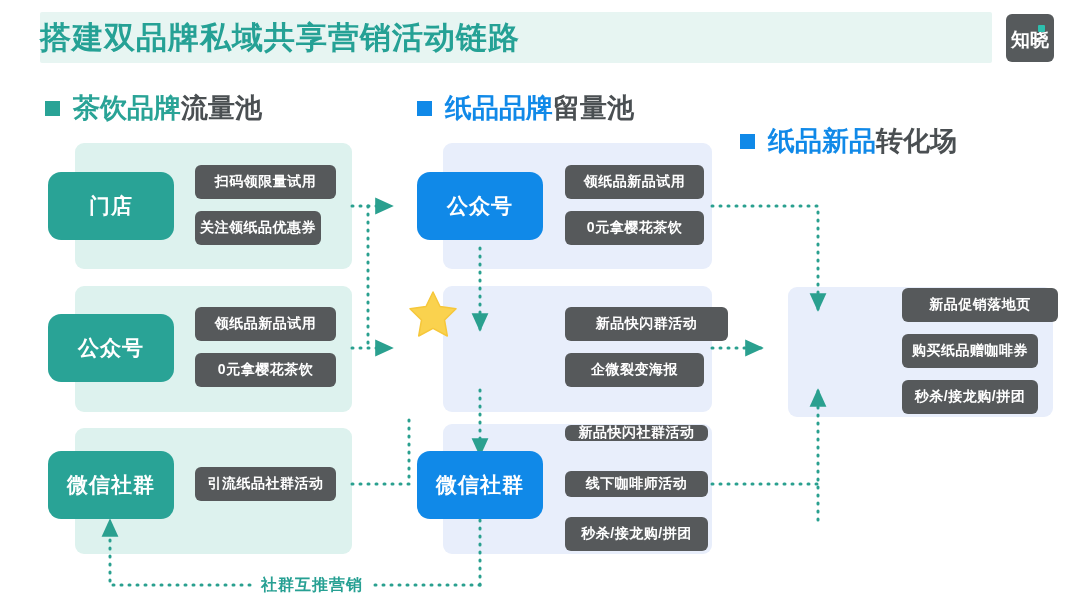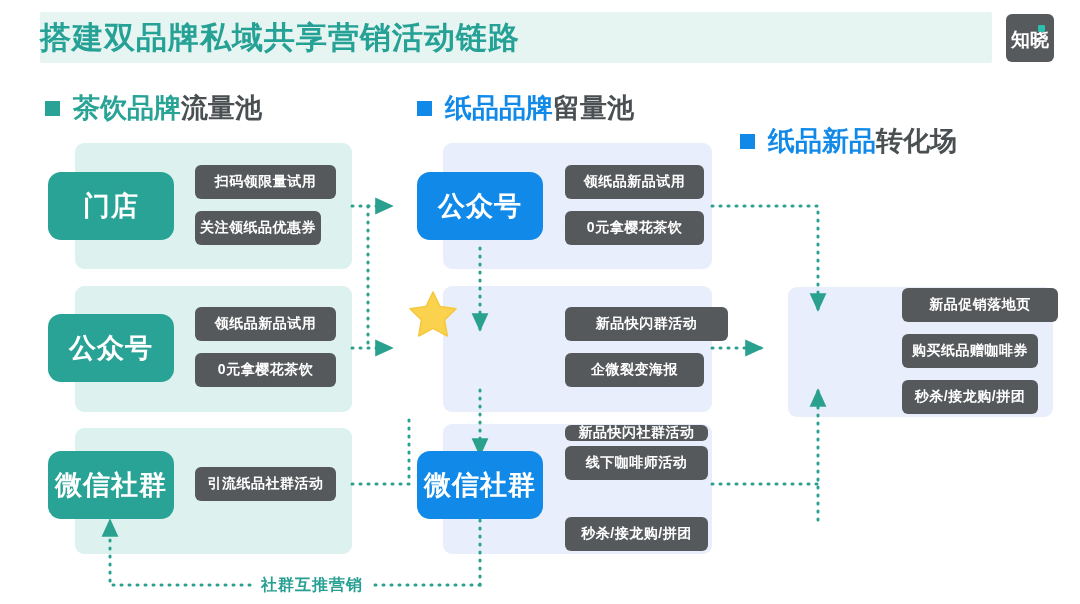--- a/index.html
+++ b/index.html
@@ -48,21 +48,21 @@
 
   
   .panel{position:absolute;border-radius:9px;}
   .panel-teal{background:#ddf2ee;}
   .panel-blue{background:#e8eefb;}
 
   
   .node{
     position:absolute;border-radius:13px;
     display:flex;align-items:center;justify-content:center;
-    color:#ffffff;font-weight:bold;font-size:27px;letter-spacing:1px;
+    color:#ffffff;font-weight:bold;font-size:21px;letter-spacing:1px;
     white-space:nowrap;z-index:5;
   }
   .node-teal{background:#29a396;}
   .node-blue{background:#1089e8;}
 
   
   .tag{
     position:absolute;background:#56595b;border-radius:6px;
     display:flex;align-items:center;justify-content:center;
     color:#ffffff;font-size:14px;font-weight:bold;
@@ -170,21 +170,21 @@
   <div class="panel panel-blue" style="left:443px;top:286px;width:269px;height:126px;"></div>
   <svg class="star" viewBox="0 0 52 52" style="left:407px;top:288px;">
     <path d="M26 4 L33 18.5 L49 20.8 L37.5 32 L40.3 48 L26 40.4 L11.7 48 L14.5 32 L3 20.8 L19 18.5 Z" fill="#fad24e" stroke="#f6c73a" stroke-width="1.5" stroke-linejoin="round"></path>
   </svg>
   <div class="tag" style="left:565px;top:307px;width:163px;height:34px;">新品快闪群活动</div>
   <div class="tag" style="left:565px;top:353px;width:139px;height:34px;">企微裂变海报</div>
 
   <div class="panel panel-blue" style="left:443px;top:424px;width:269px;height:130px;"></div>
   <div class="node node-blue" style="left:417px;top:451px;width:126px;height:68px;">微信社群</div>
   <div class="tag" style="left:565px;top:425px;width:143px;height:16px;">新品快闪社群活动</div>
-  <div class="tag" style="left:565px;top:446px;width:143px;height:34px;">线下咖啡师活动</div>
+  <div class="tag" style="left:565px;top:471px;width:143px;height:26px;">线下咖啡师活动</div>
   <div class="tag" style="left:565px;top:517px;width:143px;height:34px;">秒杀/接龙购/拼团</div>
 
   <div class="panel panel-blue" style="left:788px;top:287px;width:265px;height:130px;"></div>
   <div class="tag" style="left:902px;top:288px;width:156px;height:34px;">新品促销落地页</div>
   <div class="tag" style="left:902px;top:334px;width:136px;height:34px;">购买纸品赠咖啡券</div>
   <div class="tag" style="left:902px;top:380px;width:136px;height:34px;">秒杀/接龙购/拼团</div>
 
   <div class="loop-label">社群互推营销</div>
 
 </div>

